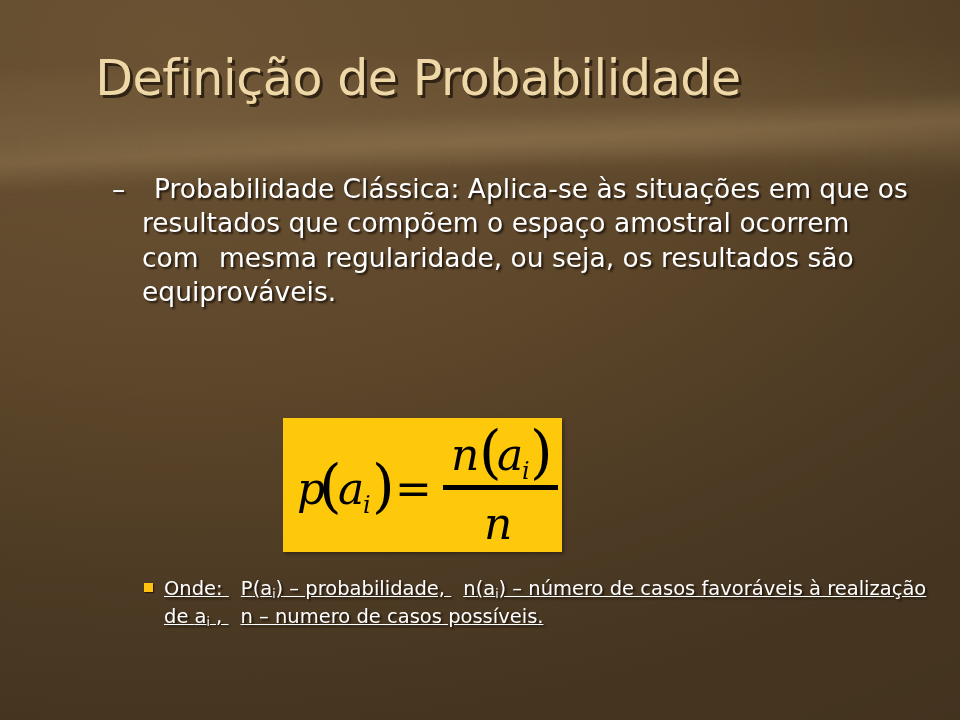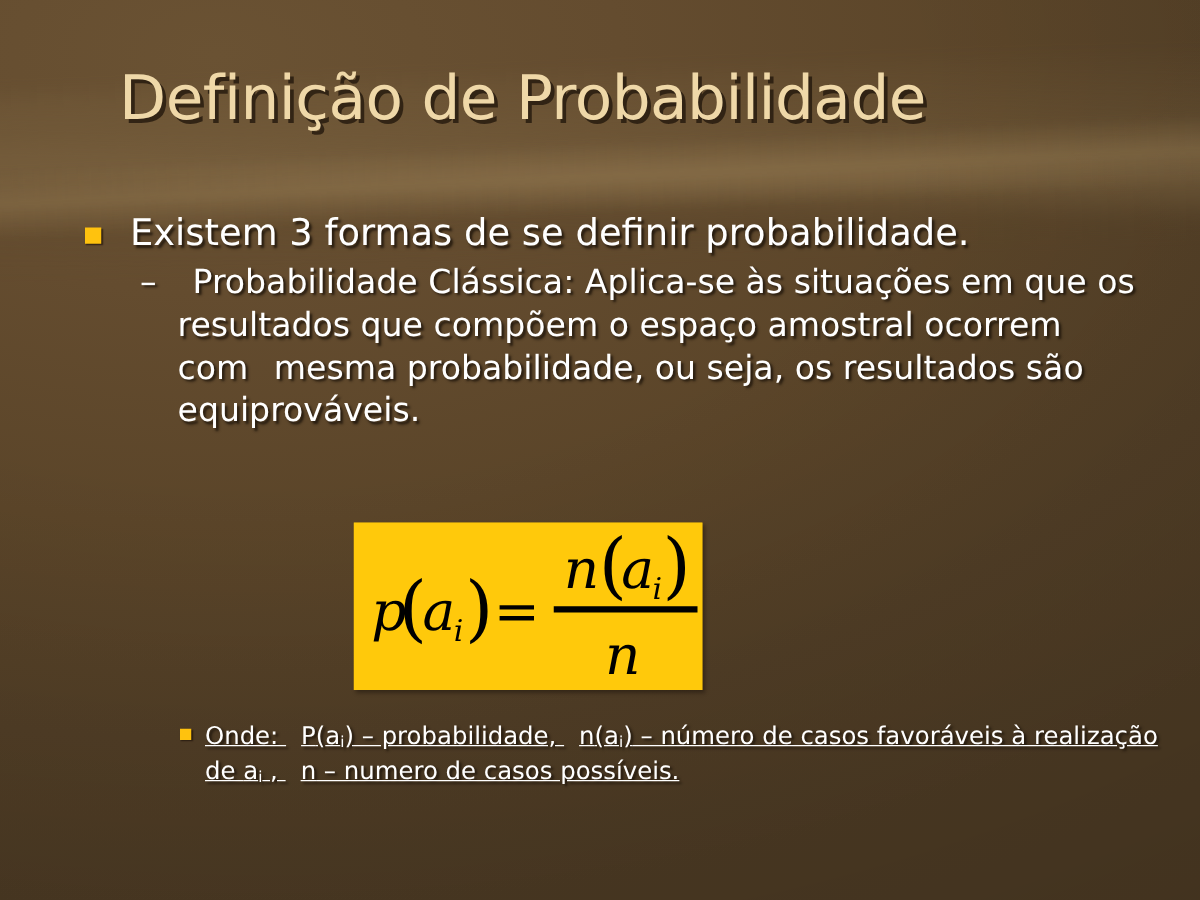--- a/index.html
+++ b/index.html
@@ -164,27 +164,23 @@
 
   <div class="bg-base"></div>
   <div class="bg-sweep"></div>
   <div class="bg-sweep2"></div>
   <div class="bg-vig"></div>
 
   <div id="title">Definição de Probabilidade</div>
 
   <div id="body">
 
-    <div class="lvl1">
-      <span class="bullet-sq"></span>
-      <span>Existem 3 formas de se definir probabilidade.</span>
-    </div>
 
     <div class="lvl2">
-      <span class="dash">–</span><span class="gold">Probabilidade Clássica</span><span>: Aplica-se às situações em que os resultados que compõem o espaço amostral ocorrem com </span><span class="gold">mesma probabilidade</span><span>, ou seja, os resultados são equiprováveis.</span>
+      <span class="dash">–</span><span class="gold">Probabilidade Clássica</span><span>: Aplica-se às situações em que os resultados que compõem o espaço amostral ocorrem com </span><span class="gold">mesma regularidade</span><span>, ou seja, os resultados são equiprováveis.</span>
     </div>
 
   </div>
 
   <div id="formula-box">
     <svg width="279" height="134" viewBox="0 0 279 134" xmlns="http://www.w3.org/2000/svg">
       <rect x="0" y="0" width="279" height="134" fill="#ffc90b"></rect>
       <g font-family="DejaVu Serif, serif" fill="#000000">
 
         <text x="14" y="86" font-size="44" font-style="italic">p</text>

